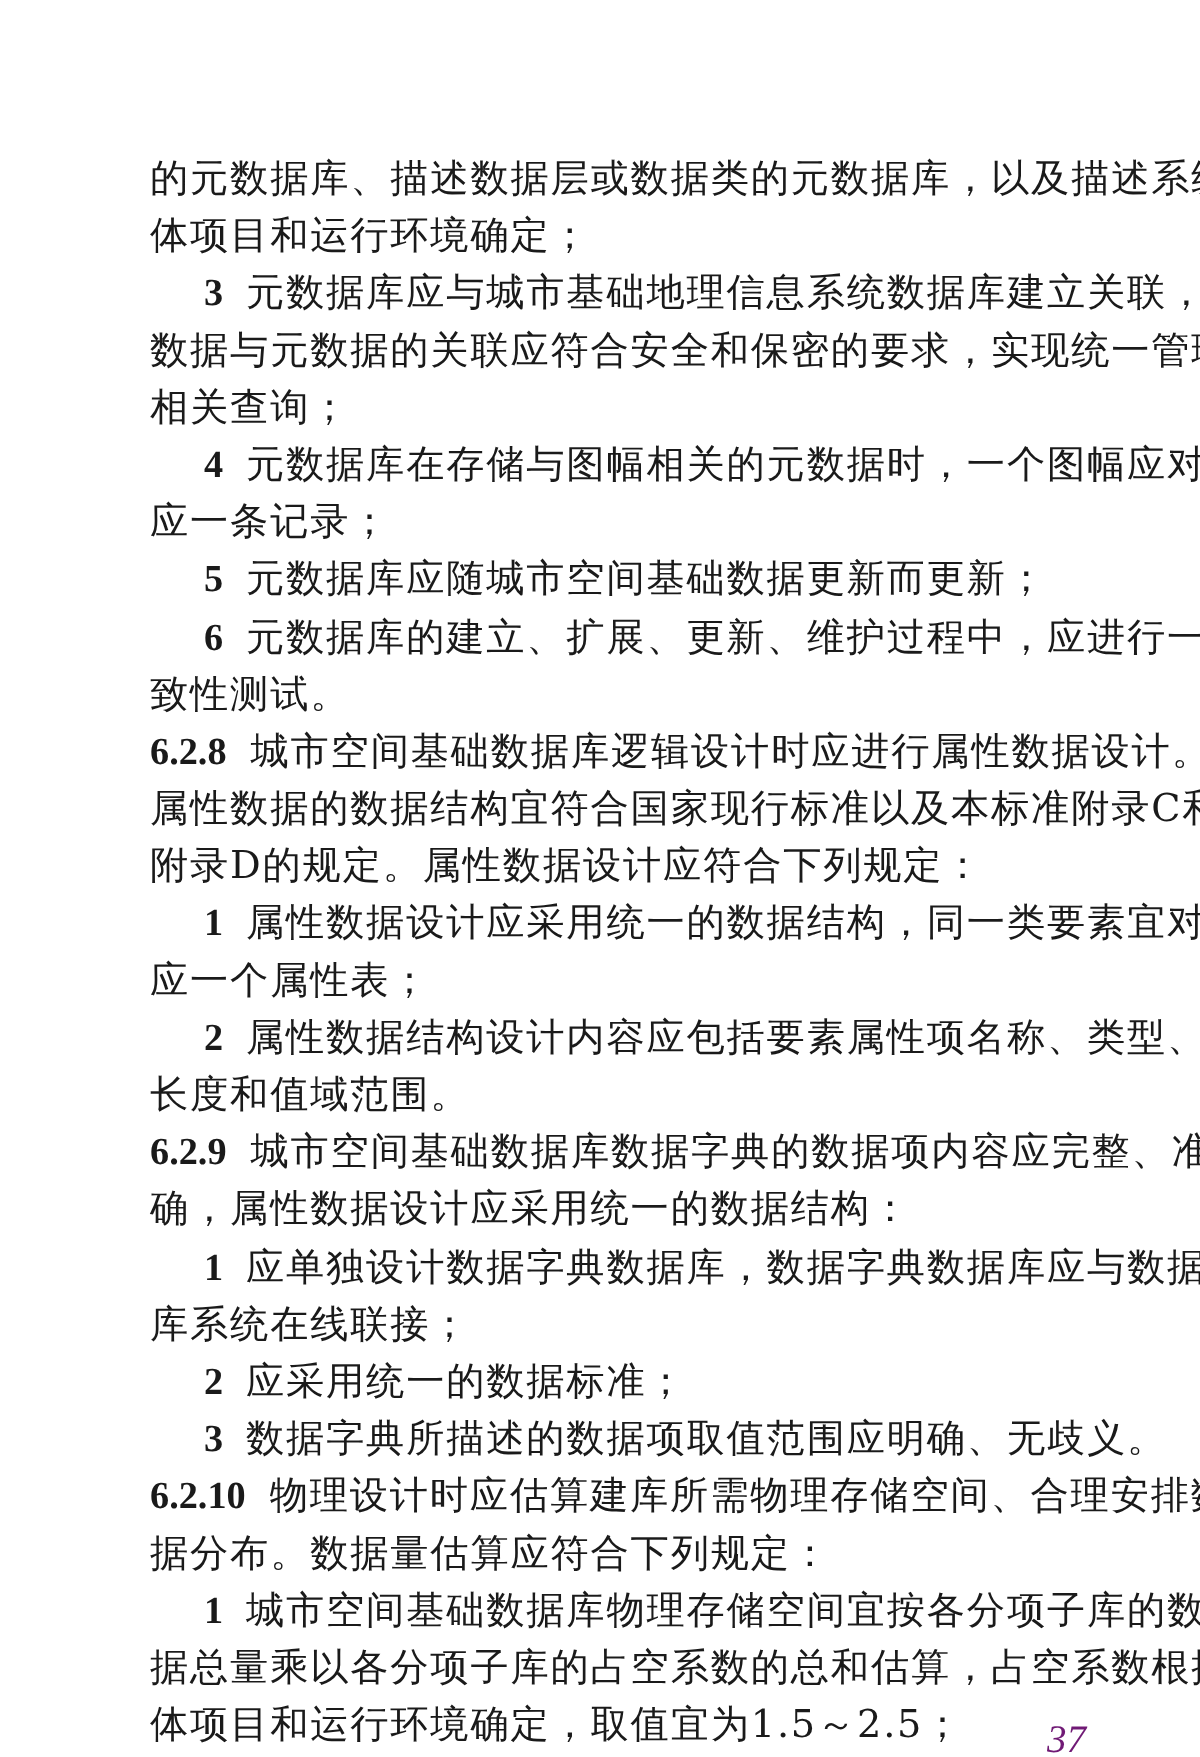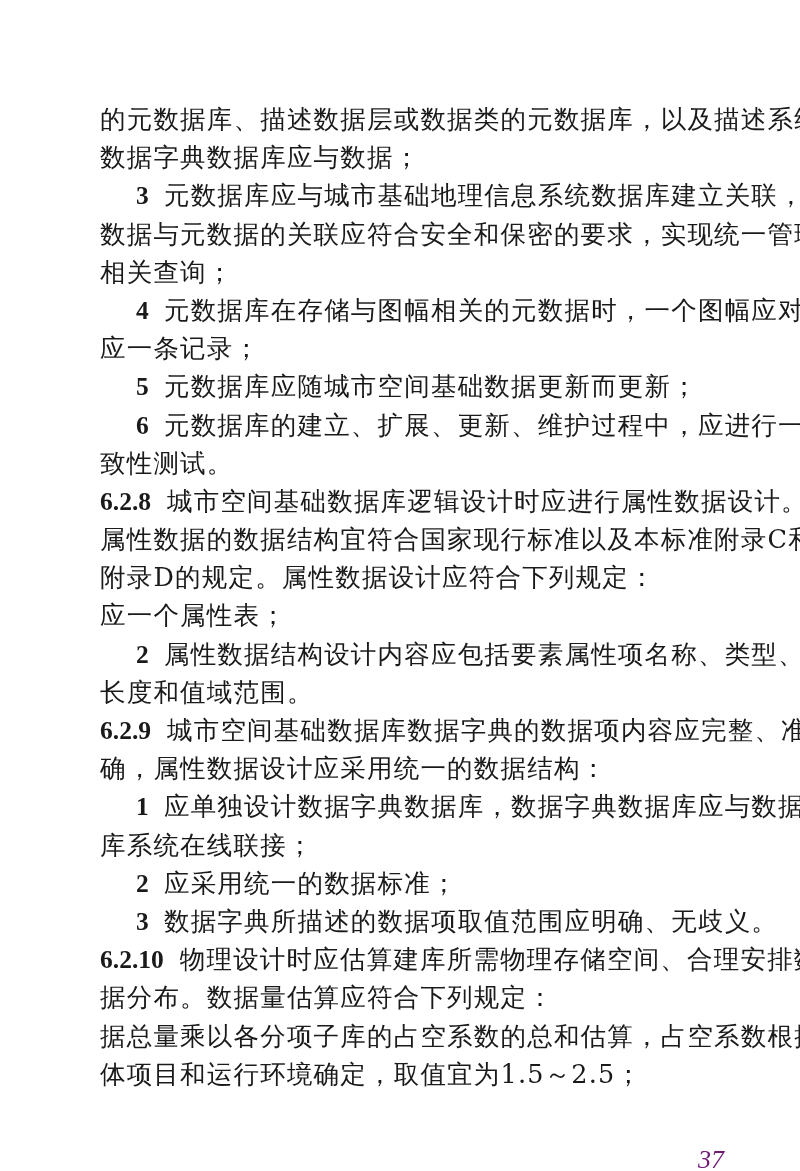--- a/index.html
+++ b/index.html
@@ -12,42 +12,44 @@
   .num { font-family: "Liberation Serif", serif; font-weight: bold; margin-right: 14px; }
   .clause { font-family: "Liberation Serif", serif; font-weight: bold; margin-right: 16px; letter-spacing: 0; margin-top: 44px; }
   .pageno { position: absolute; left: 698px; top: 1130px; font-family: "Liberation Serif", serif;
             font-style: italic; font-size: 26px; color: #701a75; margin-top: 15px; }
 </style>
 </head>
 <body>
 
 <div class="page">
   <div class="line"><span>的元数据库、描述数据层或数据类的元数据库，以及描述系统层</span></div>
-  <div class="line"><span>数据字典数据库应与数据；</span></div>
+  <div class="line"><span>体项目和运行环境确定；</span></div>
   <div class="line indent"><span class="num">3</span><span>元数据库应与城市基础地理信息系统数据库建立关联，</span></div>
   <div class="line"><span>数据与元数据的关联应符合安全和保密的要求，实现统一管理和</span></div>
   <div class="line"><span>相关查询；</span></div>
   <div class="line indent"><span class="num">4</span><span>元数据库在存储与图幅相关的元数据时，一个图幅应对</span></div>
   <div class="line"><span>应一条记录；</span></div>
   <div class="line indent"><span class="num">5</span><span>元数据库应随城市空间基础数据更新而更新；</span></div>
   <div class="line indent"><span class="num">6</span><span>元数据库的建立、扩展、更新、维护过程中，应进行一</span></div>
   <div class="line"><span>致性测试。</span></div>
   <div class="line"><span class="clause">6.2.8</span><span>城市空间基础数据库逻辑设计时应进行属性数据设计。</span></div>
   <div class="line"><span>属性数据的数据结构宜符合国家现行标准以及本标准附录C和</span></div>
   <div class="line"><span>附录D的规定。属性数据设计应符合下列规定：</span></div>
+  <div class="line indent"><span class="num">1</span><span>属性数据设计应采用统一的数据结构，同一类要素宜对</span></div>
   <div class="line"><span>应一个属性表；</span></div>
   <div class="line indent"><span class="num">2</span><span>属性数据结构设计内容应包括要素属性项名称、类型、</span></div>
   <div class="line"><span>长度和值域范围。</span></div>
   <div class="line"><span class="clause">6.2.9</span><span>城市空间基础数据库数据字典的数据项内容应完整、准</span></div>
   <div class="line"><span>确，属性数据设计应采用统一的数据结构：</span></div>
   <div class="line indent"><span class="num">1</span><span>应单独设计数据字典数据库，数据字典数据库应与数据</span></div>
   <div class="line"><span>库系统在线联接；</span></div>
   <div class="line indent"><span class="num">2</span><span>应采用统一的数据标准；</span></div>
   <div class="line indent"><span class="num">3</span><span>数据字典所描述的数据项取值范围应明确、无歧义。</span></div>
   <div class="line"><span class="clause">6.2.10</span><span>物理设计时应估算建库所需物理存储空间、合理安排数</span></div>
   <div class="line"><span>据分布。数据量估算应符合下列规定：</span></div>
+  <div class="line indent"><span class="num">1</span><span>城市空间基础数据库物理存储空间宜按各分项子库的数</span></div>
   <div class="line"><span>据总量乘以各分项子库的占空系数的总和估算，占空系数根据具</span></div>
   <div class="line"><span>体项目和运行环境确定，取值宜为1.5～2.5；</span></div>
   <div class="line indent"></div>
 
 </div>
 
 <div class="pageno">37</div>
 
 </body></html>

